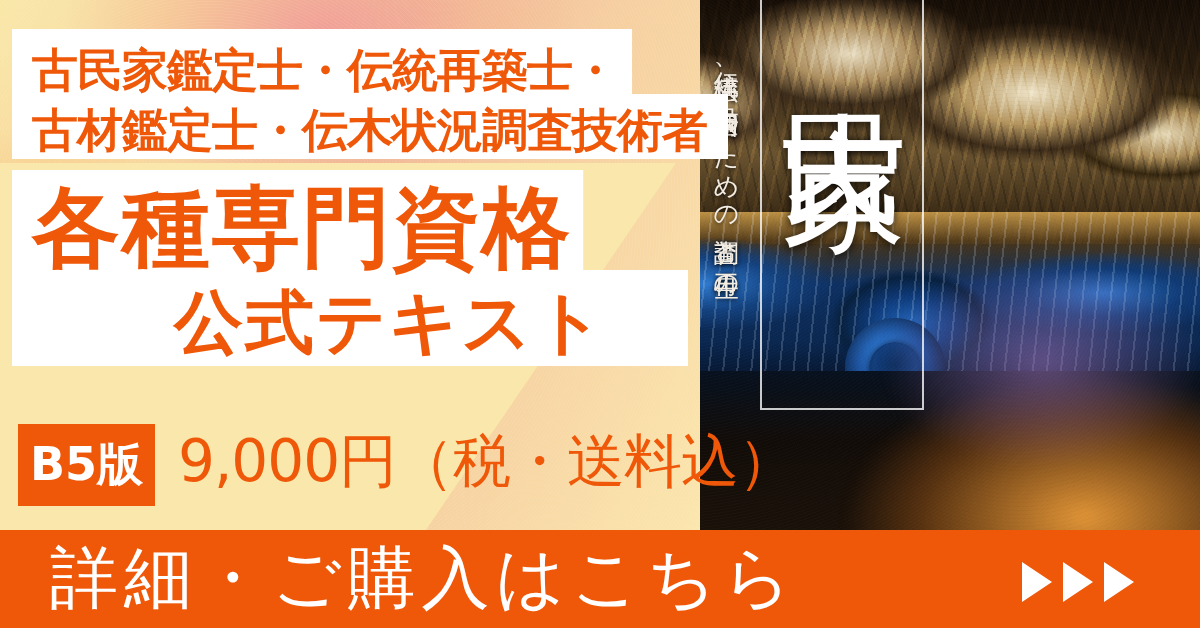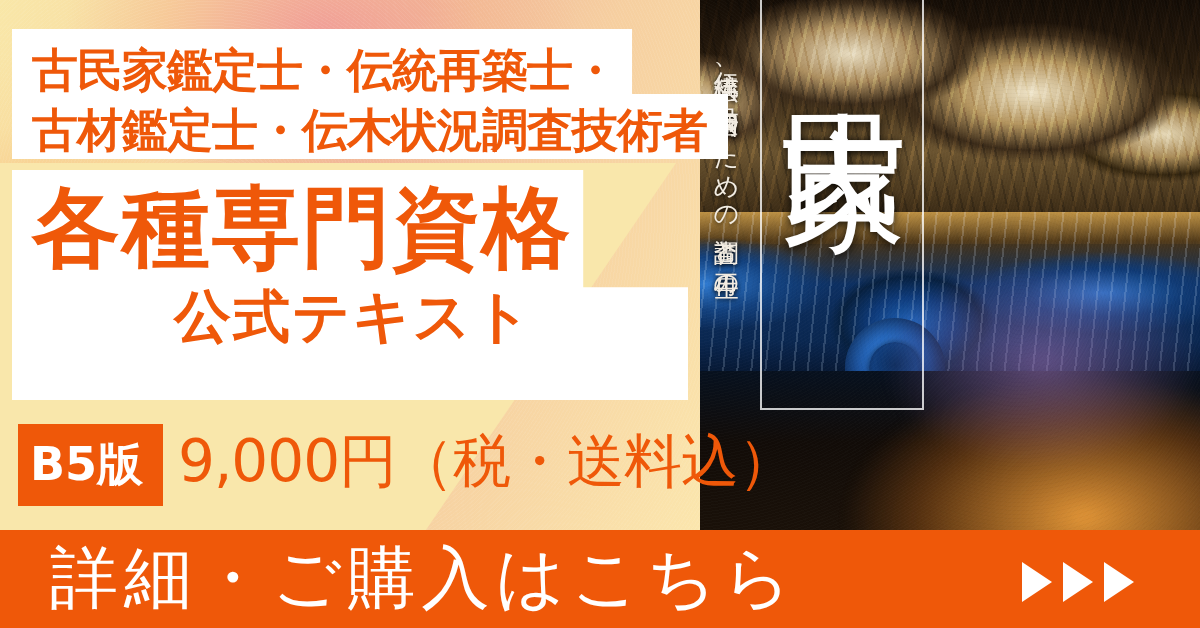--- a/index.html
+++ b/index.html
@@ -128,43 +128,43 @@
     position:absolute;left:20px;
     font-size:46px;font-weight:700;letter-spacing:-1px;
     color:#ef5809;white-space:nowrap;line-height:1;
     font-family:"DejaVu Sans","Liberation Sans",sans-serif;
   }
   .sub-line.l1{top:18px;}
   .sub-line.l2{top:78px;}
 
   
   .card-main{
-    position:absolute;left:12px;top:170px;width:676px;height:230px;
+    position:absolute;left:12px;top:170px;width:676px;height:196px;
     background:#fff;
     clip-path:polygon(0 0, 84.5% 0, 84.5% 51%, 100% 51%, 100% 100%, 0 100%);
   }
   .main-l1{
     position:absolute;left:20px;top:14px;
     font-size:88px;font-weight:700;letter-spacing:2px;line-height:1;
     color:#ef5809;white-space:nowrap;
     font-family:"DejaVu Sans","Liberation Sans",sans-serif;
   }
   .main-l2{
     position:absolute;left:162px;top:118px;
-    font-size:57px;font-weight:700;letter-spacing:2px;line-height:1;
+    font-size:69px;font-weight:700;letter-spacing:2px;line-height:1;
     color:#ef5809;white-space:nowrap;
     font-family:"DejaVu Sans","Liberation Sans",sans-serif;
   }
 
   
   .badge{
     position:absolute;left:18px;top:424px;
     background:#ef5809;color:#fff;
     font-size:46px;font-weight:700;line-height:1;
-    padding:17px 20px 19px 12px;white-space:nowrap;letter-spacing:0;
+    padding:17px 12px 19px 12px;white-space:nowrap;letter-spacing:0;
     font-family:"DejaVu Sans","Liberation Sans",sans-serif;
   }
   .price{
     position:absolute;left:178px;top:432px;
     font-size:58px;font-weight:400;line-height:1;
     color:#ef5809;white-space:nowrap;letter-spacing:-1px;
     font-family:"DejaVu Sans","Liberation Sans",sans-serif;
     text-align:right;
   }
 

